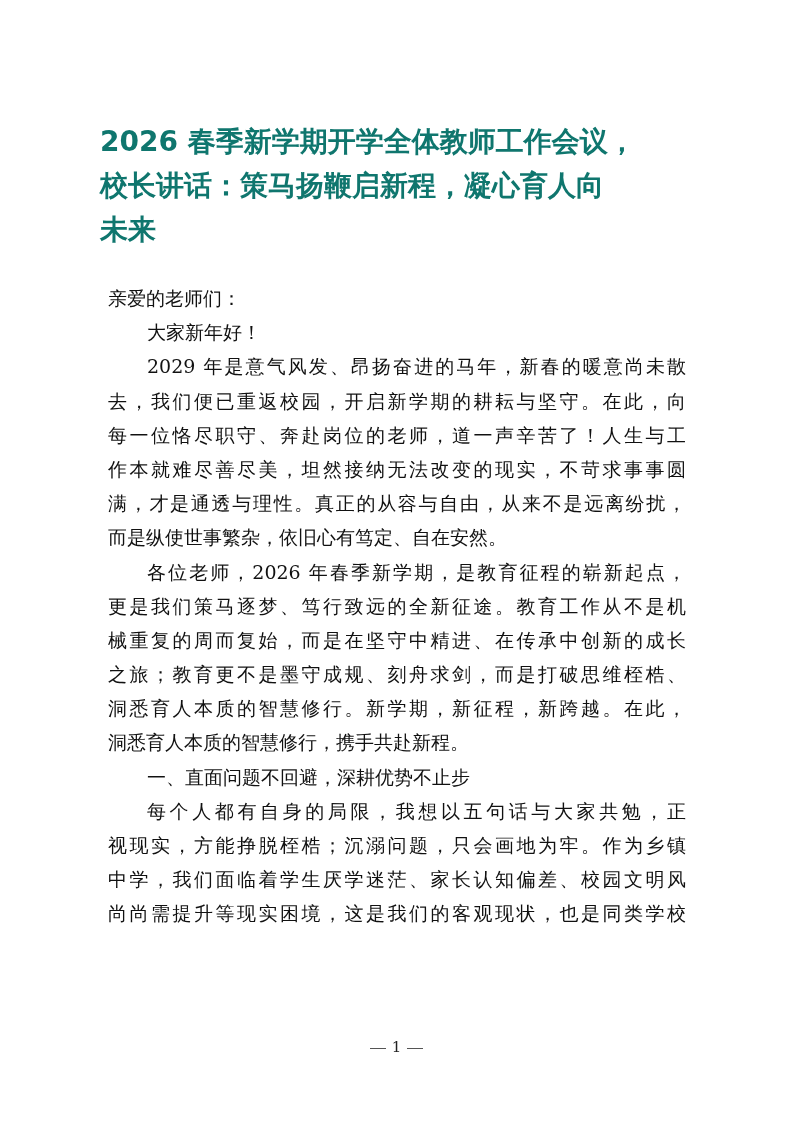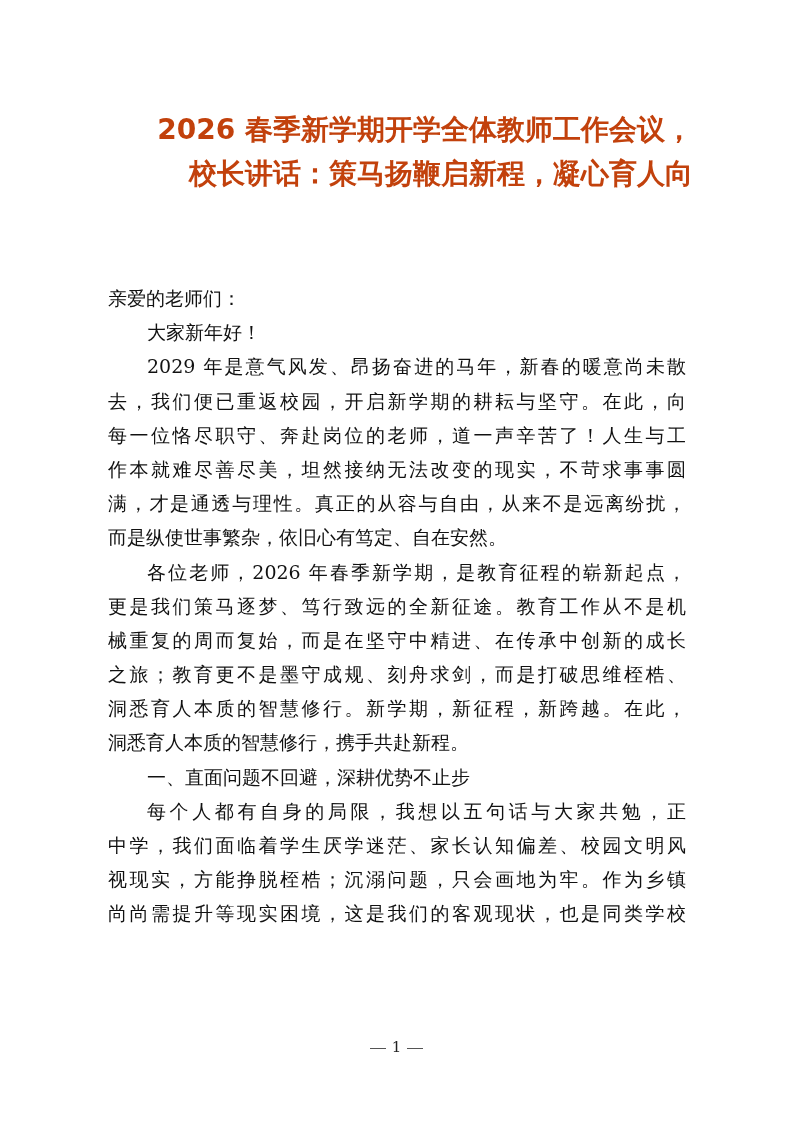--- a/index.html
+++ b/index.html
@@ -1,39 +1,40 @@
 <!DOCTYPE html>
 <html><head>
 <meta charset="utf-8">
 <style>
   html, body { margin: 0; padding: 0; background: #ffffff; }
   body { width: 793px; height: 1122px; position: relative; overflow: hidden;
          font-family: "DejaVu Serif", "Liberation Serif", serif; color: #111; }
-  .title { position: absolute; left: 100px; top: 108px; width: 593px; text-align: right;
+  .title { position: absolute; left: 100px; top: 120px; width: 593px; text-align: left;
            font-family: "DejaVu Sans", "Liberation Sans", sans-serif; font-weight: bold;
-           font-size: 28px; line-height: 44px; color: #c2410c; }
+           font-size: 28px; line-height: 44px; color: #0f766e; }
   .title .tline { display: block; white-space: nowrap; }
   .body { position: absolute; left: 108px; top: 281px; width: 578px; }
   .line { height: 34.2px; line-height: 34.2px; font-size: 19px; white-space: nowrap;
           text-align: justify; text-align-last: justify; overflow: hidden; }
   .line.last { text-align-last: left; }
   .line.indent { padding-left: 39px; }
   .line.heading { font-family: "DejaVu Sans", "Liberation Sans", sans-serif; font-weight: normal;
                   text-align-last: left; font-size: 19px; }
   .footer { position: absolute; left: 0; top: 1038px; width: 793px; text-align: center;
             font-size: 15px; color: #222; }
   .footer .dash { display: inline-block; width: 16px; height: 1px; background: #555;
                   vertical-align: middle; margin: 0 6px; }
 </style>
 </head>
 <body>
 
 <div class="title">
   <span class="tline">2026 春季新学期开学全体教师工作会议，</span>
   <span class="tline">校长讲话：策马扬鞭启新程，凝心育人向</span>
+  <span class="tline">未来</span>
 </div>
 
 <div class="body">
   <div class="line last">亲爱的老师们：</div>
   <div class="line indent last">大家新年好！</div>
 
   <div>
     <div class="line indent">2029 年是意气风发、昂扬奋进的马年，新春的暖意尚未散</div>
     <div class="line">去，我们便已重返校园，开启新学期的耕耘与坚守。在此，向</div>
     <div class="line">每一位恪尽职守、奔赴岗位的老师，道一声辛苦了！人生与工</div>
@@ -48,21 +49,21 @@
     <div class="line">械重复的周而复始，而是在坚守中精进、在传承中创新的成长</div>
     <div class="line">之旅；教育更不是墨守成规、刻舟求剑，而是打破思维桎梏、</div>
     <div class="line">洞悉育人本质的智慧修行。新学期，新征程，新跨越。在此，</div>
     <div class="line last">洞悉育人本质的智慧修行，携手共赴新程。</div>
   </div>
 
   <div class="line indent heading">一、直面问题不回避，深耕优势不止步</div>
 
   <div>
     <div class="line indent">每个人都有自身的局限，我想以五句话与大家共勉，正</div>
+    <div class="line">视现实，方能挣脱桎梏；沉溺问题，只会画地为牢。作为乡镇</div>
     <div class="line">中学，我们面临着学生厌学迷茫、家长认知偏差、校园文明风</div>
-    <div class="line">视现实，方能挣脱桎梏；沉溺问题，只会画地为牢。作为乡镇</div>
     <div class="line">尚尚需提升等现实困境，这是我们的客观现状，也是同类学校</div>
   </div>
 </div>
 
 <div class="footer">
   <span class="dash"></span><span>1</span><span class="dash"></span>
 </div>
 
 </body></html>

